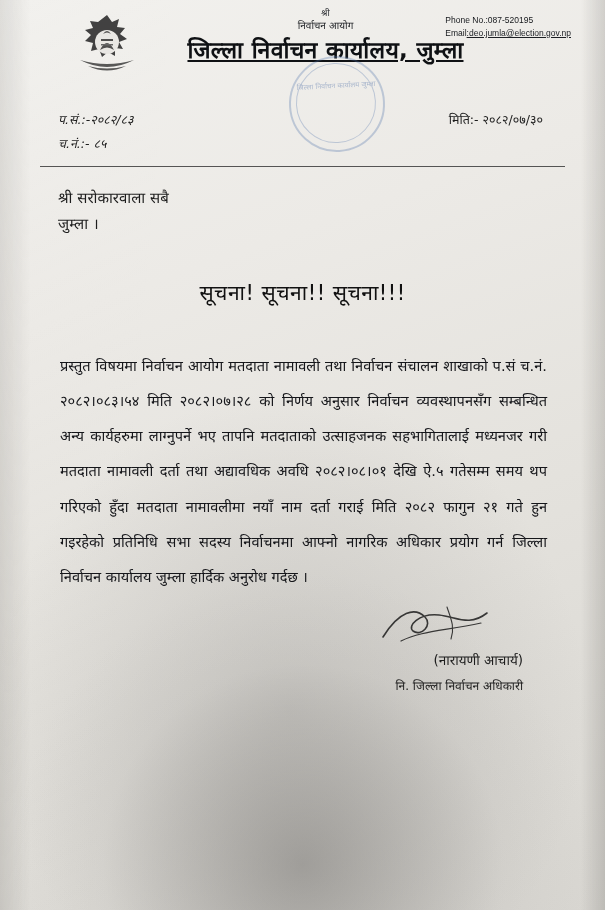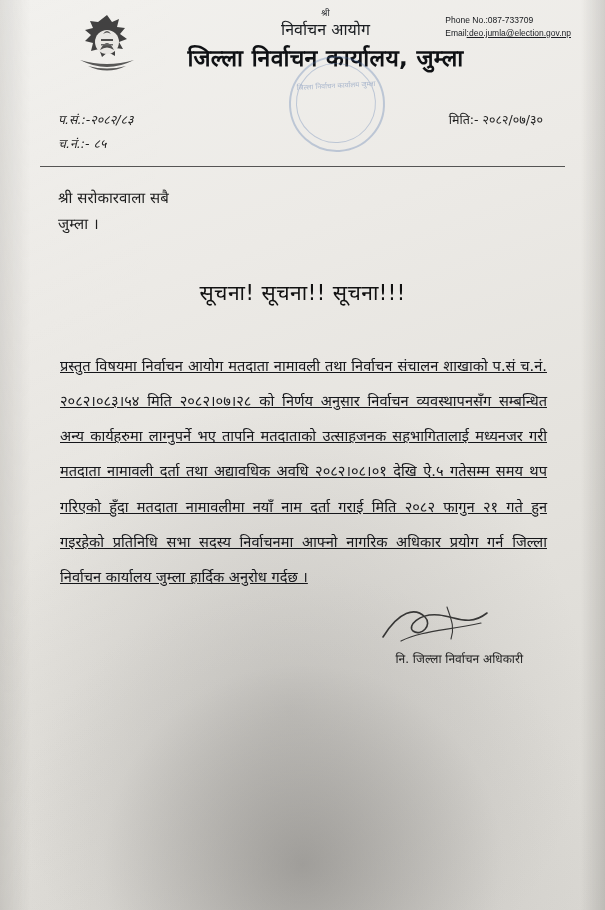--- a/index.html
+++ b/index.html
@@ -77,29 +77,30 @@
     text-align: center;
     padding-left: 30px;
   }
   .shree {
     font-size: 9px;
     color: #23262b;
     letter-spacing: .2px;
     margin-bottom: -1px;
   }
   .org {
-    font-size: 16px;
+    font-size: 10px;
     color: #1b1e22;
     margin-bottom: 1px;
   }
   .office {
     font-size: 23px;
     font-weight: 700;
     letter-spacing: .3px;
     color: #0f1114;
+    text-decoration: underline;
   }
 
   
   .stamp {
     position: absolute;
     left: 255px;
     top: 78px;
     width: 96px;
     height: 52px;
     opacity: .40;
@@ -155,21 +156,20 @@
   }
 
   
   .body-text {
     margin: 42px 24px 0 26px;
     font-size: 14.6px;
     line-height: 2.42;
     text-align: justify;
     text-justify: inter-word;
     color: #15161a;
-    text-decoration: underline;
   }
   .body-text p { margin: 0; }
 
   
   .sign-block {
     margin-top: 52px;
     text-align: right;
     padding-right: 48px;
     position: relative;
   }
@@ -191,21 +191,21 @@
   }
 </style>
 </head>
 <body>
 
 <div class="page">
   <div class="doc">
 
     <div class="contact">
       <div class="line">
-        <span>Phone No.</span><span>:087-733709</span>
+        <span>Phone No.</span><span>:087-520195</span>
       </div>
       <div class="line">
         <span>Email</span><span class="mail-link">:deo.jumla@election.gov.np</span>
       </div>
     </div>
 
     <div class="header">
 
       <div class="emblem">
         <svg width="74" height="64" viewBox="0 0 74 64" aria-hidden="true">
@@ -261,17 +261,18 @@
     </div>
 
     <div class="sign-block">
       <div class="sig-scribble">
         <svg width="120" height="48" viewBox="0 0 120 48" aria-hidden="true">
           <path d="M6 36 C22 10, 38 6, 48 16 C56 24, 44 36, 36 30 C30 25, 42 12, 62 14 C80 16, 92 26, 110 12" fill="none" stroke="#1c1c1c" stroke-width="1.6" stroke-linecap="round"></path>
           <path d="M24 40 C44 30, 66 30, 104 22" fill="none" stroke="#1c1c1c" stroke-width="1.2" stroke-linecap="round"></path>
           <path d="M70 6 C74 18, 78 26, 74 38" fill="none" stroke="#1c1c1c" stroke-width="1.1" stroke-linecap="round"></path>
         </svg>
       </div>
+      <div class="sign-name">(नारायणी आचार्य)</div>
       <div class="sign-post">नि. जिल्ला निर्वाचन अधिकारी</div>
     </div>
 
   </div>
 </div>
 
 </body></html>

